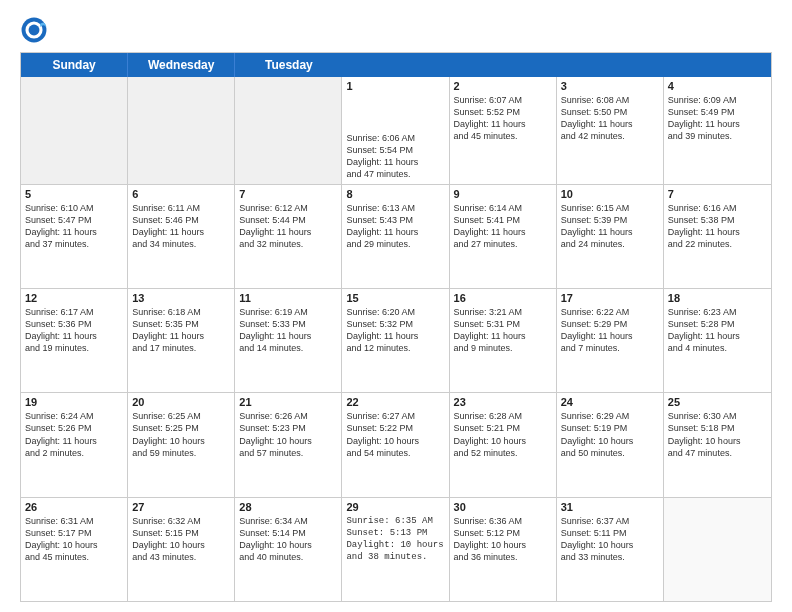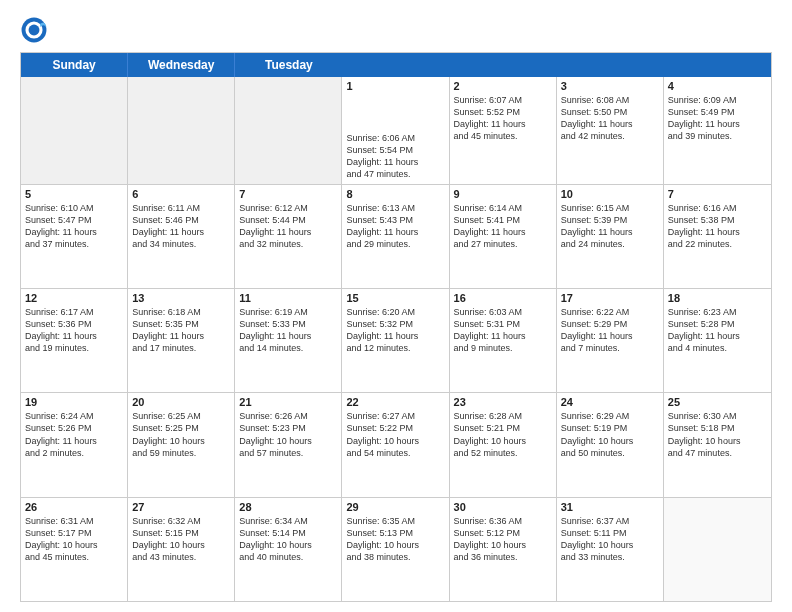--- a/index.html
+++ b/index.html
@@ -261,21 +261,21 @@
           </div>
           <div class="cal-cell">
             <div class="day-num">15</div>
             <div class="cell-text" style="white-space: pre-line;">Sunrise: 6:20 AM
 Sunset: 5:32 PM
 Daylight: 11 hours
 and 12 minutes.</div>
           </div>
           <div class="cal-cell">
             <div class="day-num">16</div>
-            <div class="cell-text" style="white-space: pre-line;">Sunrise: 6:03 AM
+            <div class="cell-text" style="white-space: pre-line;">Sunrise: 3:21 AM
 Sunset: 5:31 PM
 Daylight: 11 hours
 and 9 minutes.</div>
           </div>
           <div class="cal-cell">
             <div class="day-num">17</div>
             <div class="cell-text" style="white-space: pre-line;">Sunrise: 6:22 AM
 Sunset: 5:29 PM
 Daylight: 11 hours
 and 7 minutes.</div>
@@ -356,21 +356,21 @@
           </div>
           <div class="cal-cell">
             <div class="day-num">28</div>
             <div class="cell-text" style="white-space: pre-line;">Sunrise: 6:34 AM
 Sunset: 5:14 PM
 Daylight: 10 hours
 and 40 minutes.</div>
           </div>
           <div class="cal-cell">
             <div class="day-num">29</div>
-            <div class="cell-text" style="white-space: pre-line;">Sunrise: 6:35 AM
+            <div class="cell-text" style="white-space: pre-line; font-family: Liberation Mono, monospace;">Sunrise: 6:35 AM
 Sunset: 5:13 PM
 Daylight: 10 hours
 and 38 minutes.</div>
           </div>
           <div class="cal-cell">
             <div class="day-num">30</div>
             <div class="cell-text" style="white-space: pre-line;">Sunrise: 6:36 AM
 Sunset: 5:12 PM
 Daylight: 10 hours
 and 36 minutes.</div>

